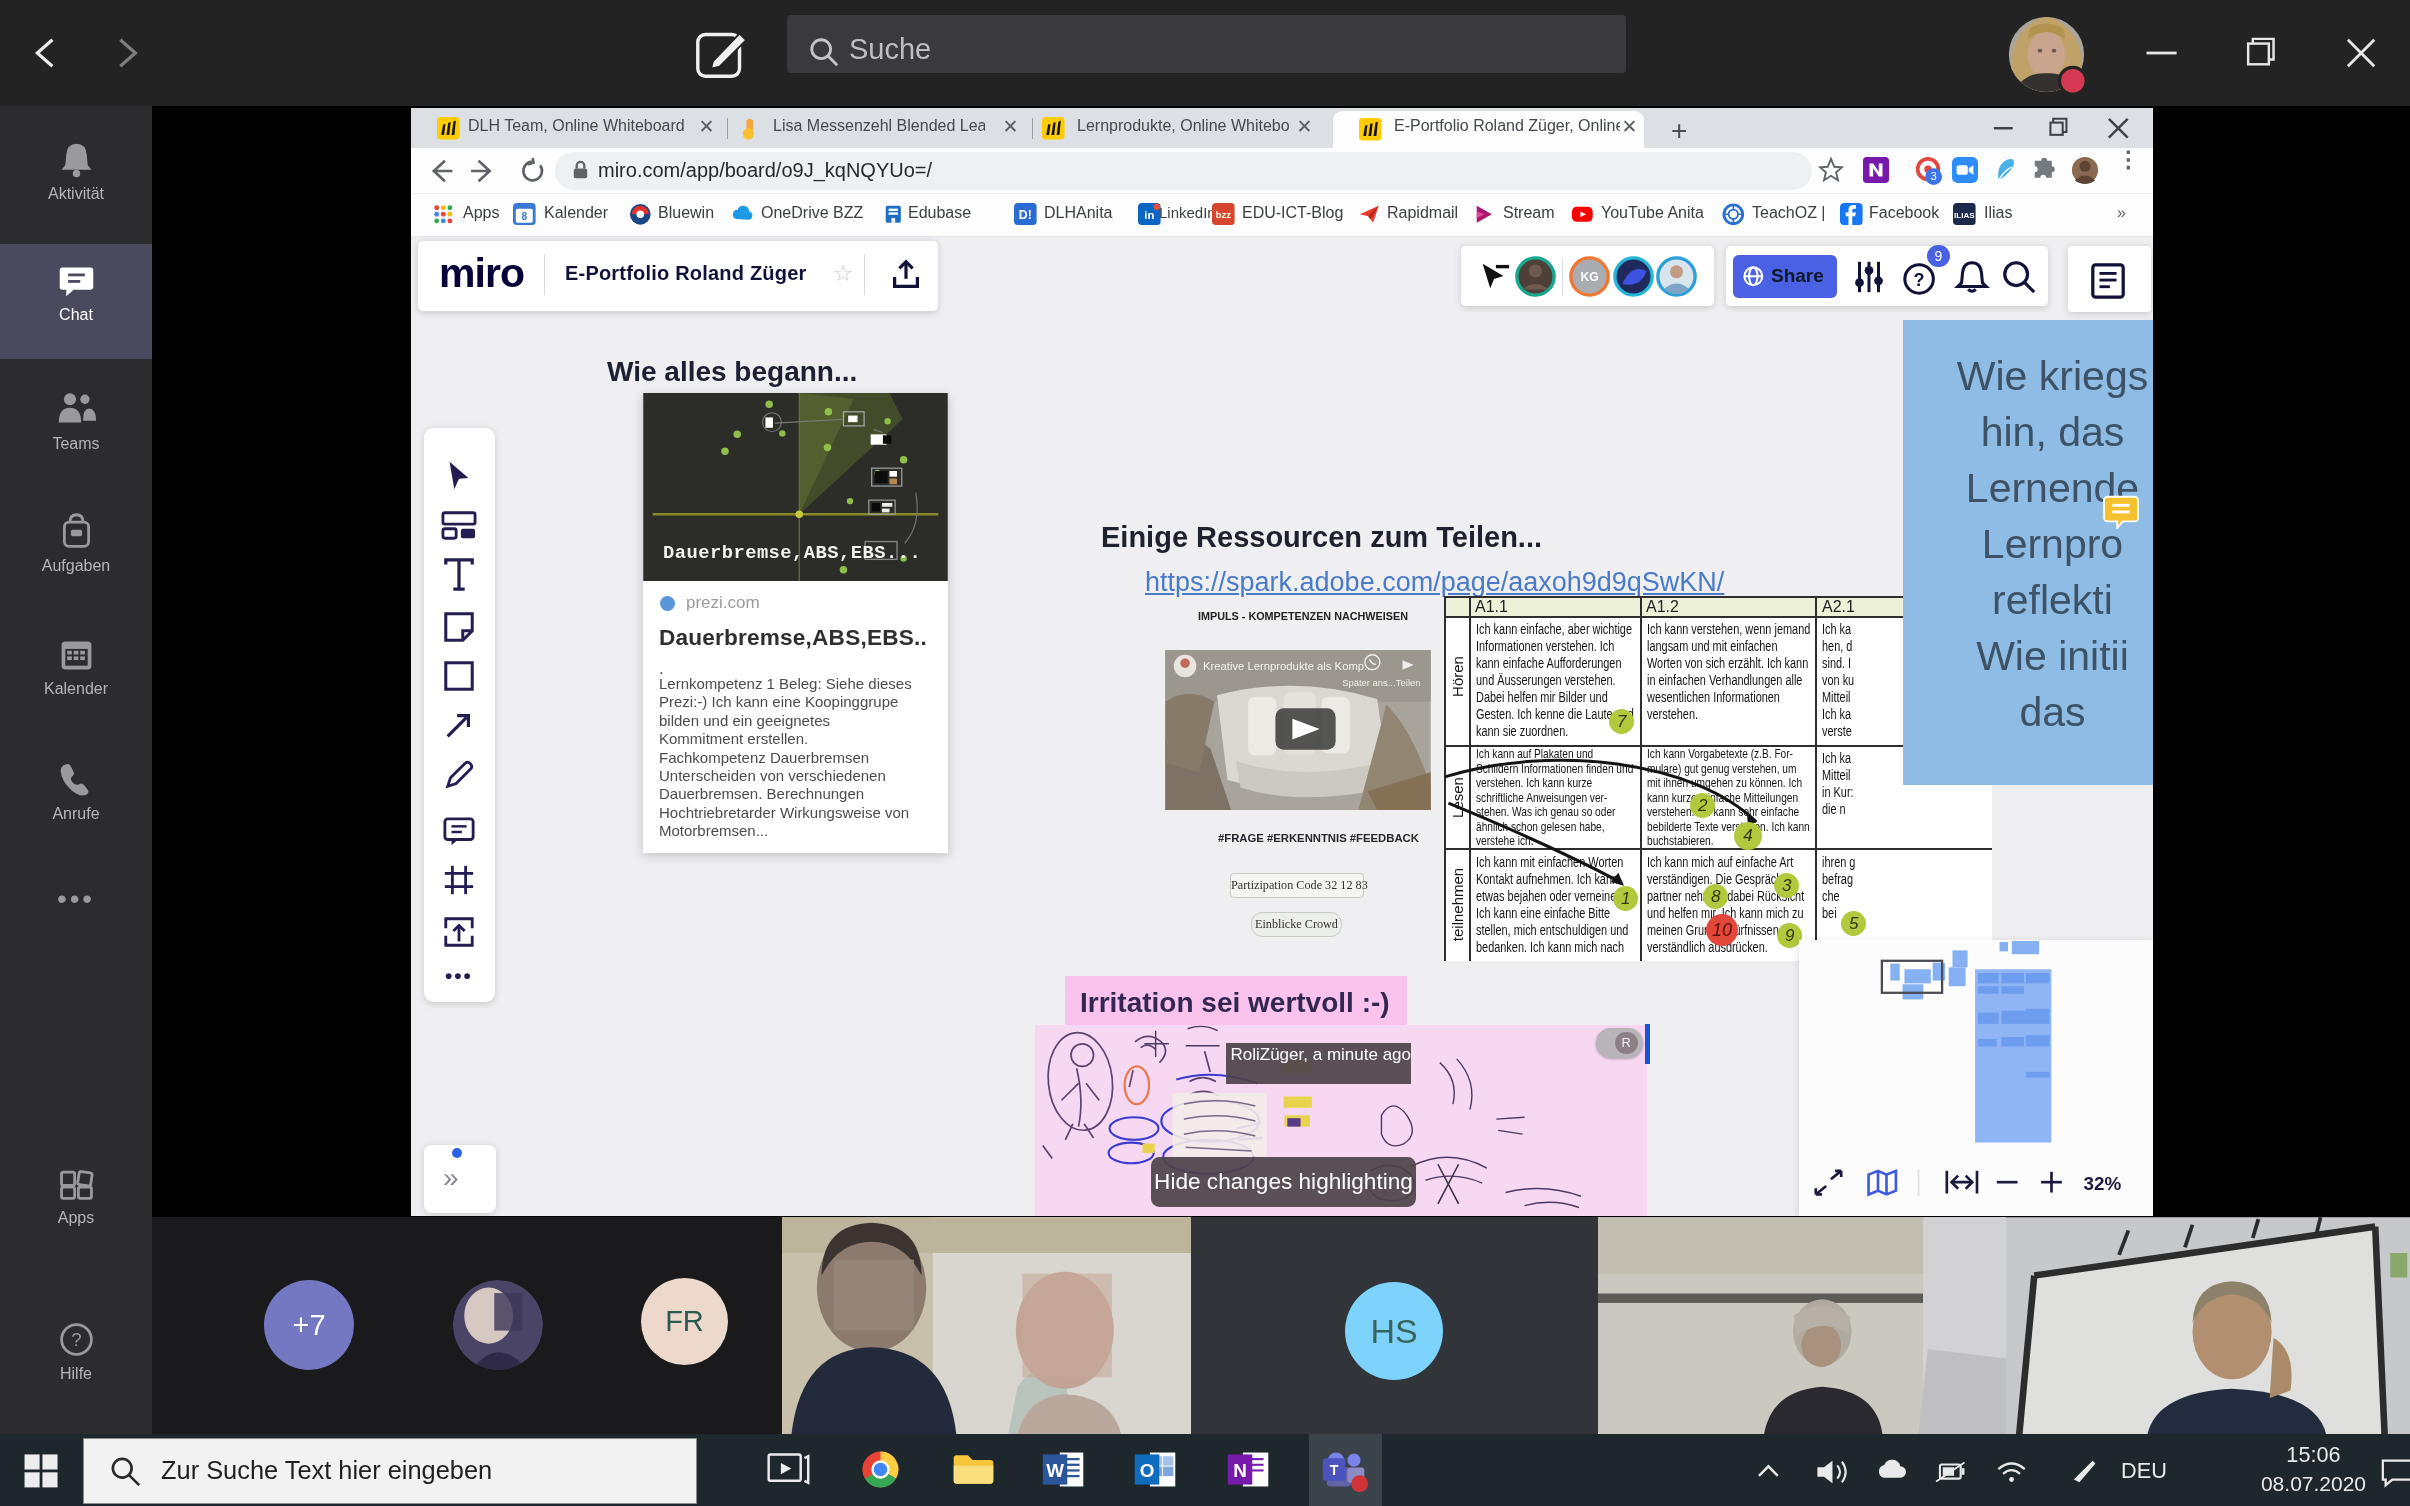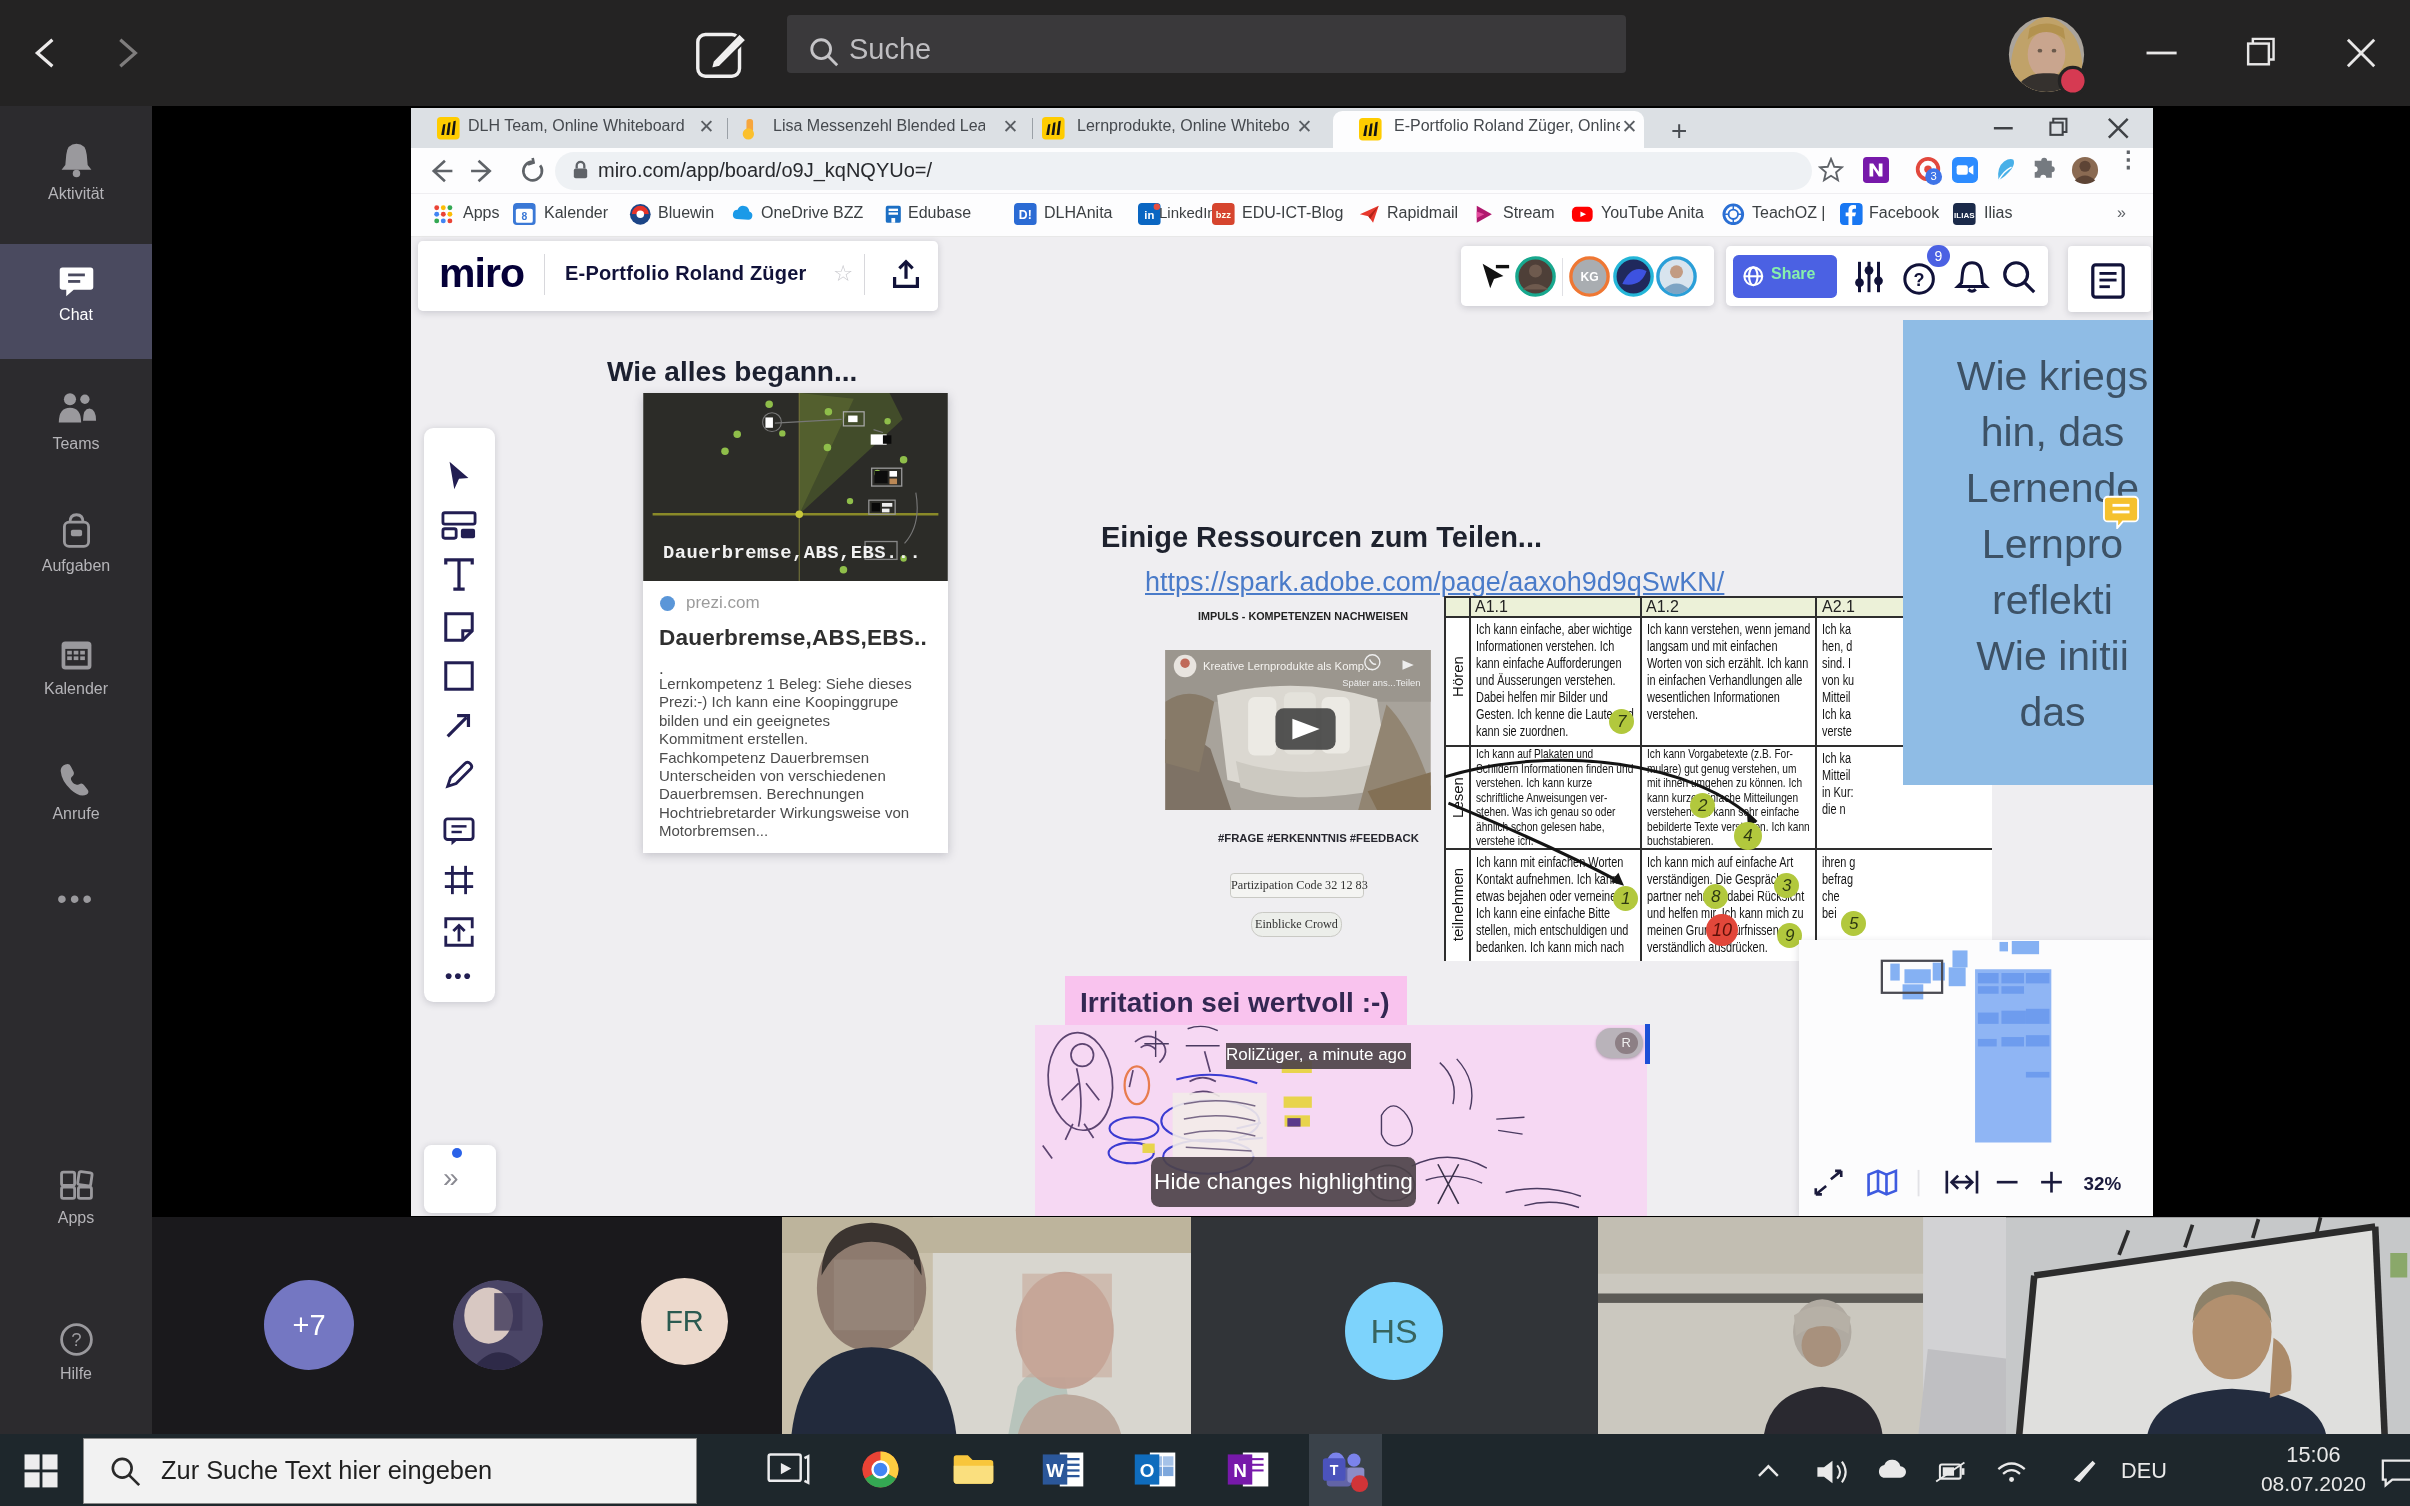--- a/index.html
+++ b/index.html
@@ -402,21 +402,21 @@
           <path d="M9 35 Q22 24 35 35 Q29 41 22 41 Q15 41 9 35" fill="#7da4c4"></path>
         </svg>
 
     <div class="panel" style="left:1315px;top:9.4px;width:322px;height:60px"></div>
     <div class="abs" style="left:1322px;top:18px;width:104px;height:43px;background:#4b61e3;border-radius:5.6px">
       <svg class="abs" style="left:9.4px;top:10.4px" width="22.6" height="22.6" viewBox="0 0 24 24">
             <circle cx="12" cy="12" r="9.5" fill="none" stroke="#fff" stroke-width="2.2"></circle>
             <ellipse cx="12" cy="12" rx="4.5" ry="9.5" fill="none" stroke="#fff" stroke-width="2.2"></ellipse>
             <line x1="2.5" y1="12" x2="21.5" y2="12" stroke="#fff" stroke-width="2.2"></line>
           </svg>
-      <span style="position:absolute;left:38px;top:10.4px;font-size:16px;font-weight:bold;color:#86efac">Share</span>
+      <span style="position:absolute;left:38px;top:10.4px;font-size:19px;font-weight:bold;color:#0f172a">Share</span>
     </div>
     <svg class="abs" style="left:1439px;top:21px" width="38" height="38" viewBox="0 0 40 40">
           <g stroke="#111239" stroke-width="3.2">
             <line x1="10" y1="4" x2="10" y2="36"></line>
             <line x1="20" y1="4" x2="20" y2="36"></line>
             <line x1="30" y1="4" x2="30" y2="36"></line>
           </g>
           <g fill="#111239">
             <circle cx="10" cy="26" r="4.6"></circle>
             <circle cx="20" cy="13" r="4.6"></circle>
@@ -657,21 +657,21 @@
         <rect x="262" y="38" width="32" height="13" fill="#e8d44c"></rect>
         <rect x="264" y="76" width="30" height="12" fill="#e8d44c"></rect>
         <rect x="265" y="96" width="27" height="12" fill="#e8d44c"></rect>
         <rect x="268" y="99" width="14" height="9" fill="#5a3a8a"></rect>
         <rect x="114" y="126" width="13" height="10" fill="#e8d44c"></rect>
         <path d="M356 155 Q380 142 398 158 Q412 176 388 186 Q362 190 354 172 M428 148 L450 190 M450 148 L428 190" stroke="#3a3148" stroke-width="1.7" fill="none"></path>
         <path d="M500 178 Q540 168 580 182 M520 192 Q550 184 578 194" stroke="#4a3a60" stroke-width="1.5" fill="none"></path>
       </svg>
     </div>
 
-    <div class="tooltipdark" style="left:815px;top:806px;width:185px;height:26px;font-size:17px;text-align:left;line-height:24.5px;white-space:nowrap">RoliZüger, a minute ago</div>
+    <div class="tooltipdark" style="left:815px;top:806px;width:185px;height:41px;font-size:17px;text-align:right;line-height:24.5px;white-space:nowrap">RoliZüger, a minute ago</div>
     <div class="tooltipdark" style="left:740px;top:920px;width:265px;height:50px;border-radius:8.5px;font-size:22.6px;text-align:center;line-height:50px;white-space:nowrap">Hide changes highlighting</div>
 
     <div class="abs" style="left:1185px;top:791px;width:47px;height:30px;background:#b9b3ba;border-radius:15px;box-shadow:0 0.9px 2.8px rgba(0,0,0,.3)">
           <div style="position:absolute;left:19px;top:3.8px;width:22.6px;height:22.6px;border-radius:50%;background:#8d7f85;color:#eee;font-size:13px;text-align:center;line-height:22.6px">R</div>
         </div>
     <div class="abs" style="left:1234px;top:787px;width:4.7px;height:40px;background:#1d4fd7"></div>
 
     <div id="bluesticky">
       <div style="position:absolute;left:15px;top:28px;width:269px">Wie kriegs<br>hin, das<br>Lernende<br>Lernpro<br>reflekti<br>Wie initii<br>das</div>
     </div>

